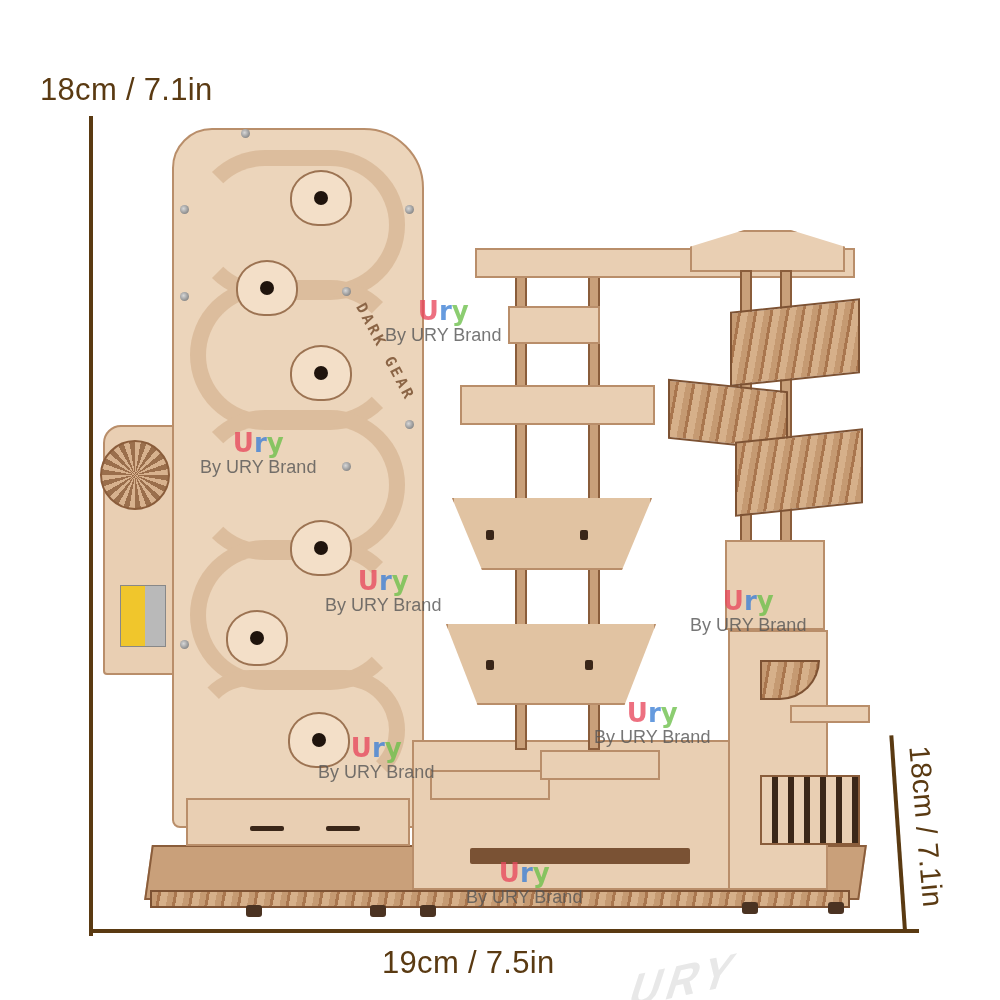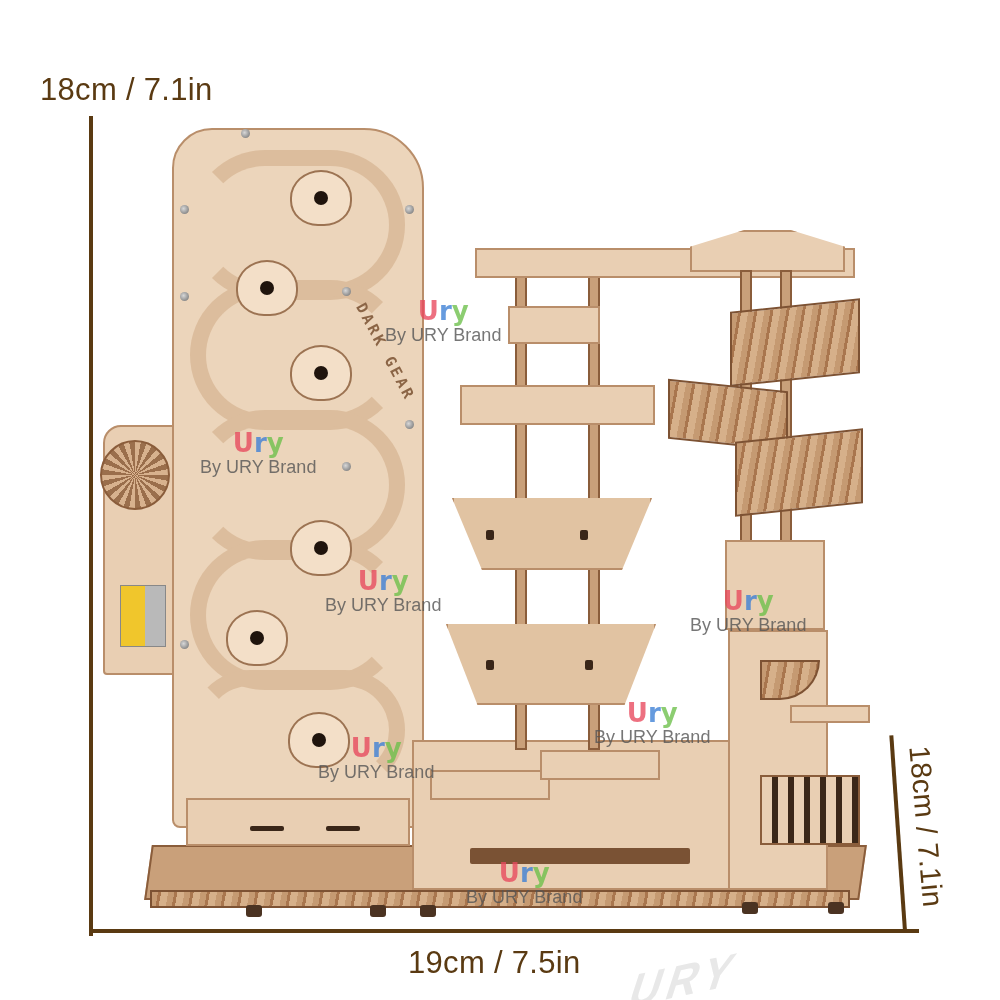--- a/index.html
+++ b/index.html
@@ -19,21 +19,21 @@
   .wm-logo .u { color: #e8495d; } .wm-logo .r { color: #3c7fd6; } .wm-logo .y { color: #6cc04a; }
   .wm-text { font-size: 18px; color: #555; opacity: 0.8; margin-top: 1px; white-space: nowrap; }
   .engrave { position: absolute; color: #8b6546; font-size: 15px; font-weight: bold; font-family: "DejaVu Sans Mono", monospace; letter-spacing: 3px; transform-origin: left top; }
 </style>
 </head>
 <body>
 
 <div class="dim-label" style="left:40px; top:72px;">18cm / 7.1in</div>
 <div class="dim-line" style="left:89px; top:116px; width:4px; height:820px;"></div>
 <div class="dim-line" style="left:89px; top:929px; width:830px; height:4px;"></div>
-<div class="dim-label" style="left:408px; top:945px;">19cm / 7.5in</div>
+<div class="dim-label" style="left:382px; top:945px;">19cm / 7.5in</div>
 <div class="dim-line" style="left:903px; top:735px; width:4px; height:196px; transform: rotate(-4deg); transform-origin: bottom;"></div>
 <div class="dim-label" style="left:845px; top:810px; transform: rotate(85deg); transform-origin: center; font-size:29px;">18cm / 7.1in</div>
 
 <div class="abs" style="left:0; top:0; width:1000px; height:1000px;">
 
   <div class="abs wood-dark" style="left:148px; top:845px; width:715px; height:55px; transform: skewX(-8deg);"></div>
   <div class="abs wood-grain" style="left:150px; top:890px; width:700px; height:18px;"></div>
 
   <div class="abs" style="left:246px; top:905px; width:16px; height:12px; background:#4b3322; border-radius:3px;"></div>
   <div class="abs" style="left:370px; top:905px; width:16px; height:12px; background:#4b3322; border-radius:3px;"></div>

